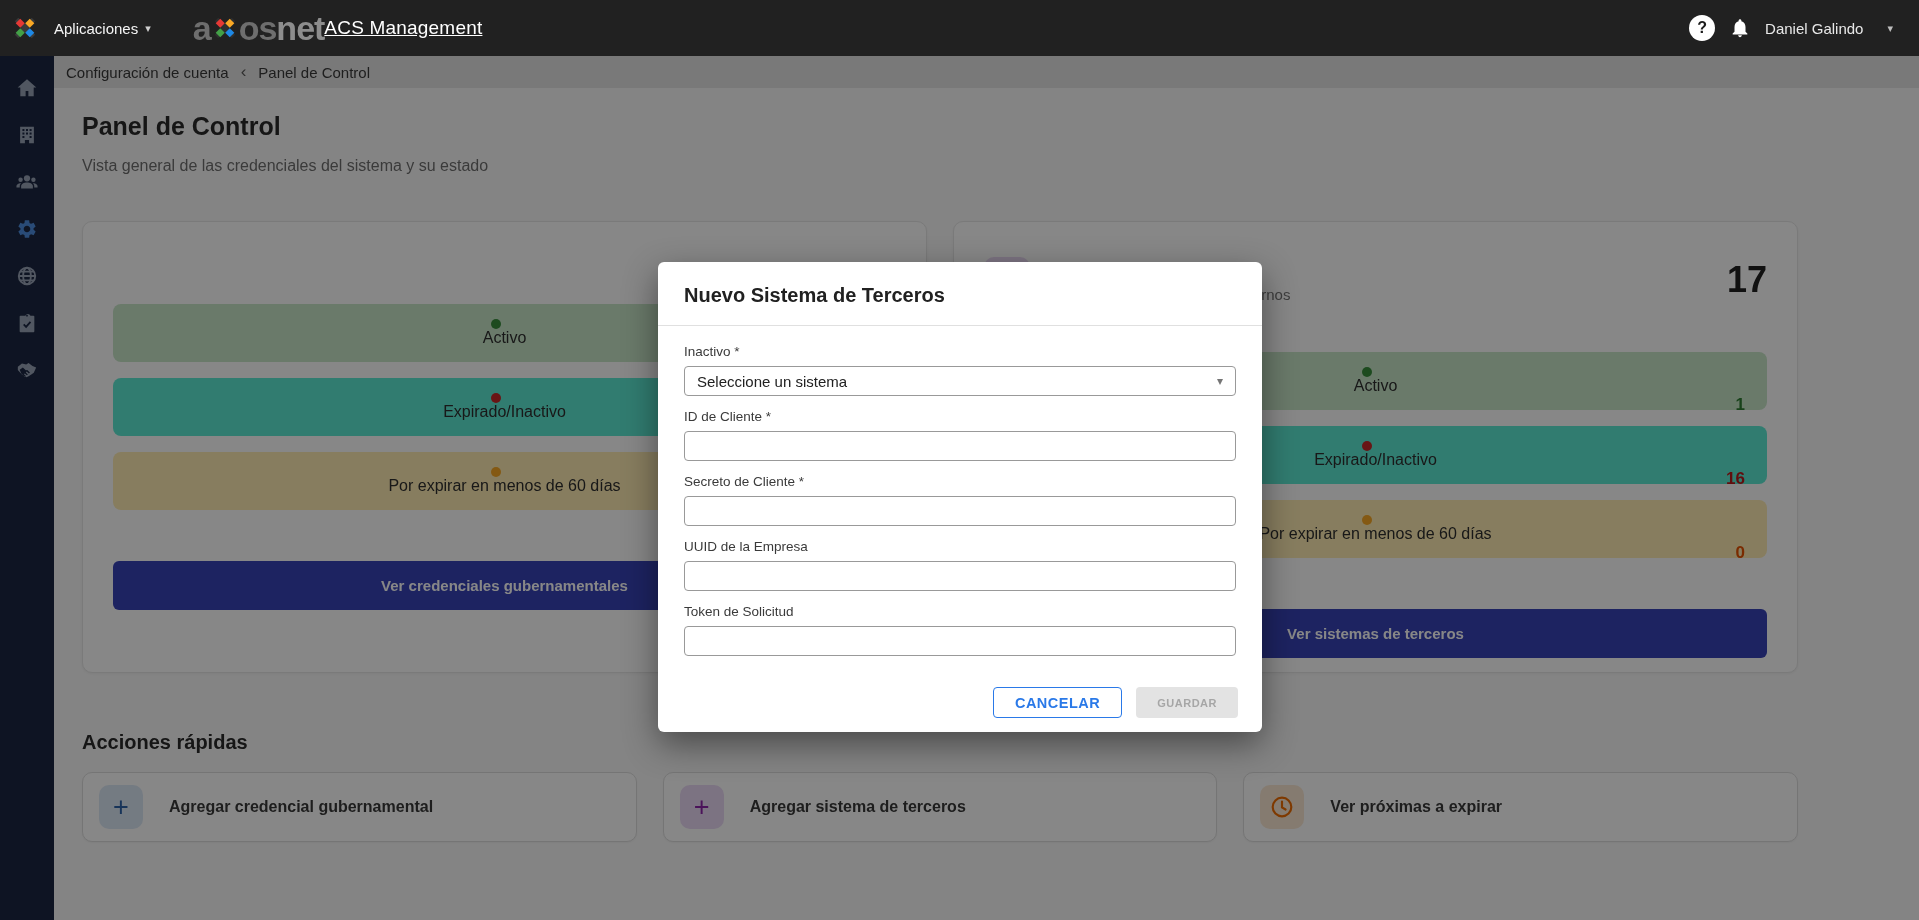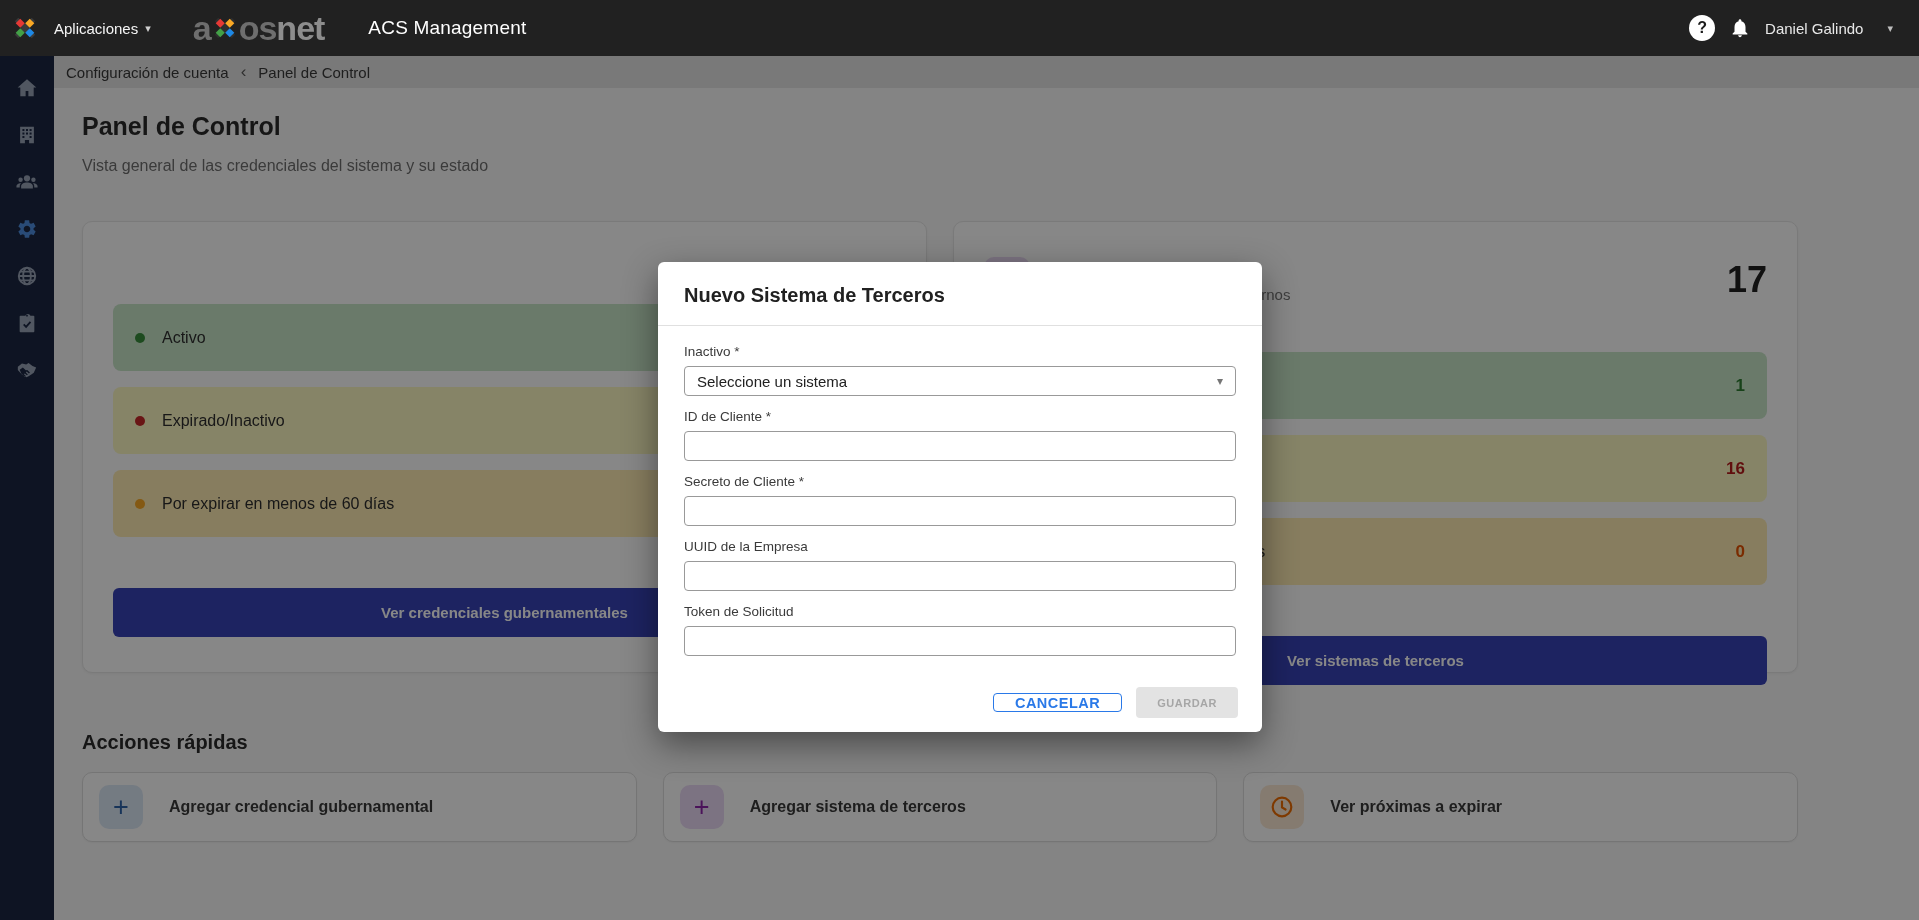--- a/index.html
+++ b/index.html
@@ -8,21 +8,21 @@
   
   .topbar { position:absolute; top:0; left:0; width:1919px; height:56px; background:#212121;
             display:flex; align-items:center; z-index:60; }
   .pinwheel { width:26px; height:26px; margin-left:12px; flex:0 0 auto; }
   .apps-btn { display:flex; align-items:center; gap:7px; color:#f5f5f5; font-size:15px; margin-left:16px; cursor:pointer; }
   .apps-caret { font-size:11px; color:#cfcfcf; }
   .wordmark { display:flex; align-items:center; margin-left:42px; font-weight:bold; font-size:34px; letter-spacing:-1px; }
   .wm-dark { color:#6e6e6e; }
   .wm-light { color:#8d8d8d; }
   .wordmark svg { width:26px; height:26px; margin:0 1px; }
-  .app-title { color:#ffffff; font-size:19px; margin-left:44px; letter-spacing:.2px; }
+  .app-title { color:#ffffff; font-size:19px; letter-spacing:.2px;text-decoration:underline; }
   .topbar-right { margin-left:auto; display:flex; align-items:center; gap:14px; padding-right:26px; }
   .help-circle { width:26px; height:26px; border-radius:50%; background:#ffffff; color:#1b1b1b;
                  display:flex; align-items:center; justify-content:center; font-weight:bold; font-size:16px; cursor:pointer; }
   .bell { width:22px; height:22px; color:#ffffff; cursor:pointer; }
   .user-chip { display:flex; align-items:center; gap:24px; color:#e8e8e8; font-size:15px; cursor:pointer; }
   .user-caret { font-size:11px; color:#bdbdbd; }
 
   
   .sidebar { position:absolute; top:56px; left:0; width:54px; height:864px; background:#1b2742; z-index:1;
              display:flex; flex-direction:column; align-items:center; padding-top:8px; }
@@ -49,23 +49,23 @@
   .icon-sq svg { width:26px; height:26px; }
   .sq-blue   { background:#dce8f6; color:#2d62a8; }
   .sq-purple { background:#ead9f5; color:#8e24aa; }
   .sq-orange { background:#fbe9d4; color:#ef6c00; }
   .head-texts { margin-left:17px; }
   .card-title { font-size:19px; font-weight:bold; color:#232323; }
   .card-sub { font-size:15px; color:#757575; margin-top:6px; }
   .card-count { margin-left:auto; font-size:36px; font-weight:bold; color:#212121; }
 
   .rows { margin-top:48px; }
-  .status-row { height:67px; border-radius:8px; display:flex; align-items:center; padding:15px 22px; margin-bottom:16px; }
+  .status-row { height:58px; border-radius:8px; display:flex; align-items:center; padding:15px 22px; margin-bottom:16px;flex-direction:column; }
   .row-green { background:#c8e6c9; }
-  .row-red   { background:#fef9c3; }
+  .row-red   { background:#5eead4; }
   .row-amber { background:#ffecb3; }
   .dot { width:10px; height:10px; border-radius:50%; margin-right:17px; flex:0 0 auto; }
   .dot-green { background:#388e3c; }
   .dot-red   { background:#c62828; }
   .dot-amber { background:#f9a825; }
   .row-label { font-size:16px; color:#2f2f2f; }
   .row-value { margin-left:auto; font-size:17px; font-weight:bold; }
   .val-green { color:#2e7d32; }
   .val-red   { color:#b71c1c; }
   .val-amber { color:#e65100; }
@@ -89,21 +89,21 @@
   .modal-title { font-size:20px; font-weight:bold; color:#212121; }
   .modal-body { padding:18px 26px 10px 26px; }
   .field-group { margin-bottom:13px; }
   .field-label { font-size:13.5px; color:#3a3a3a; margin-bottom:7px; }
   .select-box { height:30px; border:1px solid #999999; border-radius:4px; display:flex; align-items:center;
                 padding:0 12px; font-size:15px; color:#212121; cursor:pointer; background:#fff;justify-content:space-between; }
   .select-caret { margin-left:auto; color:#757575; font-size:12px; }
   .text-input { width:100%; height:30px; border:1px solid #999999; border-radius:4px; padding:0 12px;
                 font-family:inherit; font-size:15px; color:#212121; background:#fff; outline:none; }
   .modal-foot { display:flex; justify-content:flex-end; align-items:center; gap:14px; padding:8px 24px 14px 24px; }
-  .btn-cancel { height:19px; padding:0 21px; background:#ffffff; border:1px solid #2a79e8; border-radius:4px;
+  .btn-cancel { height:31px; padding:6px 21px; background:#ffffff; border:1px solid #2a79e8; border-radius:4px;
                 color:#2a79e8; font-family:inherit; font-size:14.5px; font-weight:bold; letter-spacing:.5px; cursor:pointer; }
   .btn-save { height:31px; padding:0 21px; background:#e3e3e3; border:none; border-radius:4px;
               color:#a6a6a6; font-family:inherit; font-size:11px; font-weight:bold; letter-spacing:.5px; cursor:default; }
 </style>
 </head>
 <body>
 
 <header class="topbar">
   <svg class="pinwheel" viewBox="0 0 24 24">
     <g transform="translate(12,12)">

